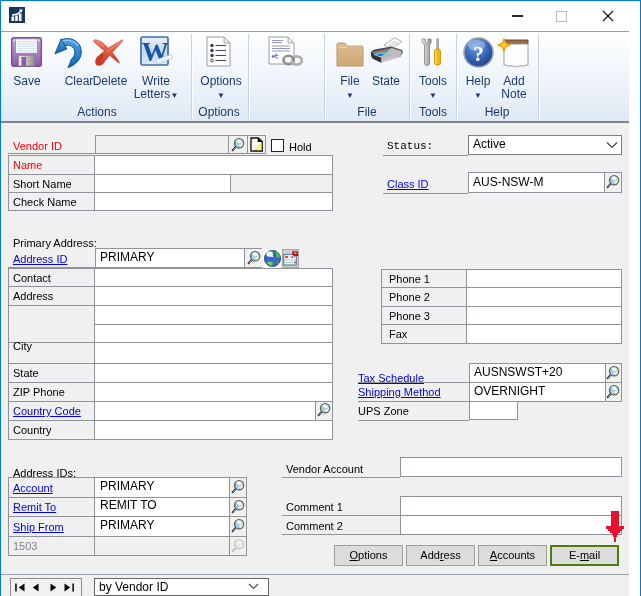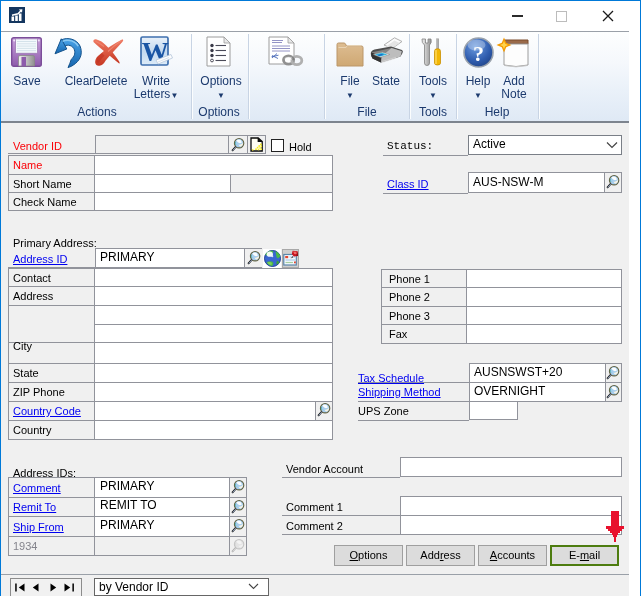--- a/index.html
+++ b/index.html
@@ -319,24 +319,24 @@
   <div class="inp" style="left:469px;top:401px;width:49px;height:19px;"></div>
 
   <div class="lbl" style="left:13px;top:467px;">Address IDs:</div>
   <div class="cell" style="left:8px;top:477px;width:239px;height:79px;"></div>
   <div class="abs" style="left:95px;top:478px;width:134px;height:58px;background:#fff"></div>
   <div class="ln" style="left:94px;top:477px;width:1px;height:79px;"></div>
   <div class="ln" style="left:229px;top:477px;width:1px;height:79px;"></div>
   <div class="ln" style="left:8px;top:497px;width:239px;height:1px;"></div>
   <div class="ln" style="left:8px;top:516px;width:239px;height:1px;"></div>
   <div class="ln" style="left:8px;top:536px;width:239px;height:1px;"></div>
-  <div class="lbl lnk" style="left:13px;top:482px;">Comment</div>
+  <div class="lbl lnk" style="left:13px;top:482px;">Account</div>
   <div class="lbl lnk" style="left:13px;top:501px;">Remit To</div>
   <div class="lbl lnk" style="left:13px;top:521px;">Ship From</div>
-  <div class="lbl gry" style="left:13px;top:540px;">1934</div>
+  <div class="lbl gry" style="left:13px;top:540px;">1503</div>
   <div class="val" style="left:100px;top:480px;">PRIMARY</div>
   <div class="val" style="left:100px;top:499px;">REMIT TO</div>
   <div class="val" style="left:100px;top:519px;">PRIMARY</div>
 
   <div class="lbl" style="left:286px;top:463px;">Vendor Account</div>
   <div class="ln" style="left:282px;top:477px;width:118px;height:1px;"></div>
   <div class="inp" style="left:400px;top:457px;width:222px;height:20px;"></div>
 
   <div class="lbl" style="left:286px;top:501px;">Comment 1</div>
   <div class="lbl" style="left:286px;top:520px;">Comment 2</div>

